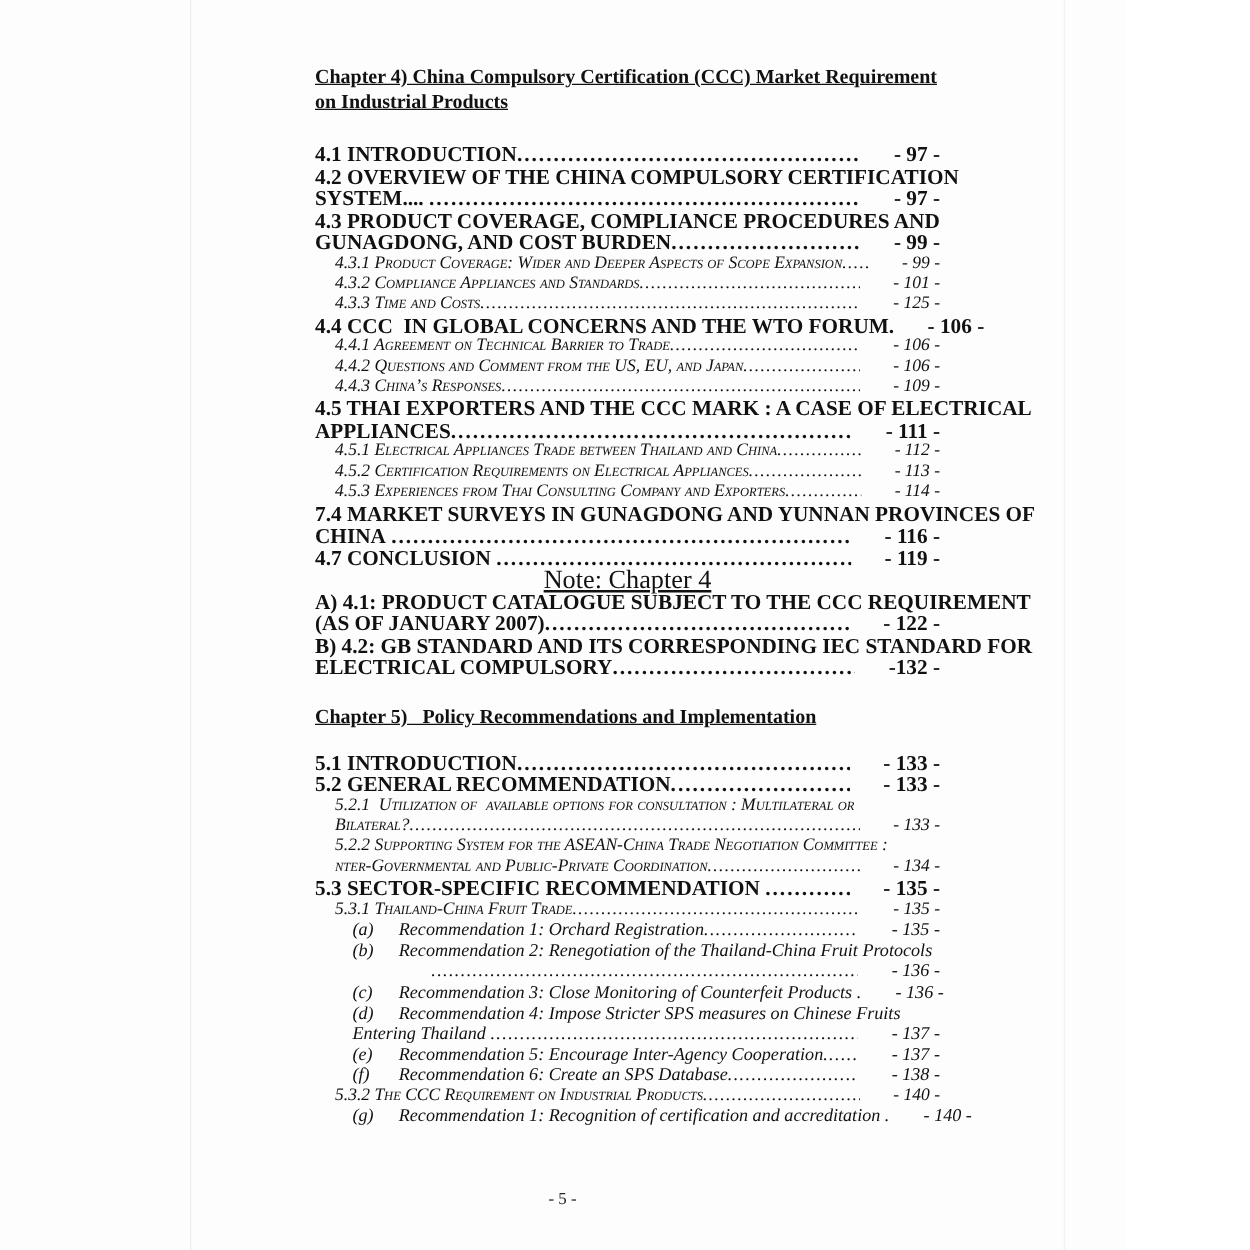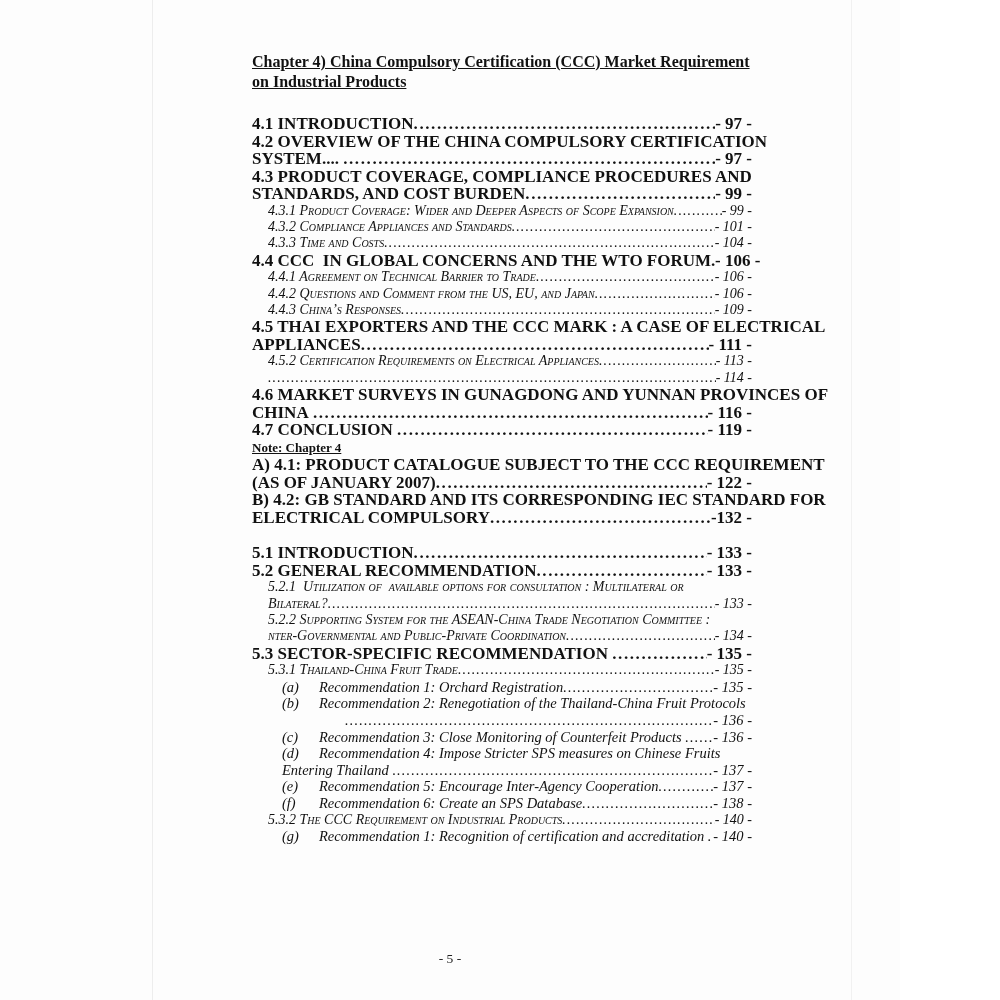--- a/index.html
+++ b/index.html
@@ -13,38 +13,38 @@
   .scan-edge.right { left:851px; background:#f1f1f1; }
 
   .content { position:absolute; left:252px; top:52px; width:500px; }
 
   .block-chapter-4-entries { margin-top:23px; }
   .block-chapter-5-heading { margin-top:21px; }
   .block-chapter-5-entries { margin-top:18px; }
 
   .row { display:flex; align-items:baseline; }
   .row.chapter   { font-weight:bold; font-size:16px;   line-height:20px;   text-decoration:underline; }
-  .row.note      { font-weight:bold; font-size:13px; line-height:17.5px; text-decoration:underline; }
+  .row.note      { font-weight:normal; font-size:21px; line-height:17.5px; text-decoration:underline;justify-content:center; }
   .row.bold      { font-weight:bold; font-size:17px; line-height:17.5px; }
   .row.smallcaps { font-style:italic; font-variant:small-caps; font-size:14px; line-height:16.4px;text-align:center; }
   .row.italic    { font-style:italic; font-size:14.5px; line-height:16.6px; }
 
   .ind-1 { padding-left:16px; }
   .ind-2 { padding-left:30px; }
   .ind-3 { padding-left:93px; }
 
   .marker { flex:none; width:37px; white-space:pre; }
   .txt    { white-space:pre; }
   .leader { flex:1 1 0; overflow:hidden; white-space:nowrap; min-width:4px; }
   .leader::after {
     content:"................................................................................................................................................................";
     letter-spacing:1.6px;
   }
   .row.smallcaps .leader::after, .row.italic .leader::after { letter-spacing:1.1px; }
-  .page { flex:none; white-space:pre; font-variant:normal; }
+  .page { flex:none; white-space:pre; font-variant:normal;margin-left:27px; }
 
   .footer {
     position:absolute; left:0; right:0; top:951px;
     text-align:center; font-size:13.5px; color:#222;
   }
 </style>
 </head>
 <body>
 
 <div class="sheet">
@@ -71,38 +71,38 @@
         </div>
         <div class="row bold">
           <span class="txt">SYSTEM....&nbsp;</span>
           <span class="leader"></span>
           <span class="page">- 97 -</span>
         </div>
         <div class="row bold">
           <span class="txt">4.3 PRODUCT COVERAGE, COMPLIANCE PROCEDURES AND</span>
         </div>
         <div class="row bold">
-          <span class="txt">STANDARDS, AND COST BURDEN</span>
+          <span class="txt">GUNAGDONG, AND COST BURDEN</span>
           <span class="leader"></span>
           <span class="page">- 99 -</span>
         </div>
         <div class="row smallcaps ind-1">
           <span class="txt">4.3.1 Product Coverage: Wider and Deeper Aspects of Scope Expansion</span>
           <span class="leader"></span>
           <span class="page">- 99 -</span>
         </div>
         <div class="row smallcaps ind-1">
           <span class="txt">4.3.2 Compliance Appliances and Standards</span>
           <span class="leader"></span>
           <span class="page">- 101 -</span>
         </div>
         <div class="row smallcaps ind-1">
           <span class="txt">4.3.3 Time and Costs</span>
           <span class="leader"></span>
-          <span class="page">- 104 -</span>
+          <span class="page">- 125 -</span>
         </div>
         <div class="row bold">
           <span class="txt">4.4 CCC&nbsp; IN GLOBAL CONCERNS AND THE WTO FORUM</span>
           <span class="leader"></span>
           <span class="page">- 106 -</span>
         </div>
         <div class="row smallcaps ind-1">
           <span class="txt">4.4.1 Agreement on Technical Barrier to Trade</span>
           <span class="leader"></span>
           <span class="page">- 106 -</span>
@@ -119,30 +119,36 @@
         </div>
         <div class="row bold">
           <span class="txt">4.5 THAI EXPORTERS AND THE CCC MARK : A CASE OF ELECTRICAL</span>
         </div>
         <div class="row bold">
           <span class="txt">APPLIANCES</span>
           <span class="leader"></span>
           <span class="page">- 111 -</span>
         </div>
         <div class="row smallcaps ind-1">
+          <span class="txt">4.5.1 Electrical Appliances Trade between Thailand and China</span>
+          <span class="leader"></span>
+          <span class="page">- 112 -</span>
+        </div>
+        <div class="row smallcaps ind-1">
           <span class="txt">4.5.2 Certification Requirements on Electrical Appliances</span>
           <span class="leader"></span>
           <span class="page">- 113 -</span>
         </div>
         <div class="row smallcaps ind-1">
+          <span class="txt">4.5.3 Experiences from Thai Consulting Company and Exporters</span>
           <span class="leader"></span>
           <span class="page">- 114 -</span>
         </div>
         <div class="row bold">
-          <span class="txt">4.6 MARKET SURVEYS IN GUNAGDONG AND YUNNAN PROVINCES OF</span>
+          <span class="txt">7.4 MARKET SURVEYS IN GUNAGDONG AND YUNNAN PROVINCES OF</span>
         </div>
         <div class="row bold">
           <span class="txt">CHINA&nbsp;</span>
           <span class="leader"></span>
           <span class="page">- 116 -</span>
         </div>
         <div class="row bold">
           <span class="txt">4.7 CONCLUSION&nbsp;</span>
           <span class="leader"></span>
           <span class="page">- 119 -</span>
@@ -160,20 +166,25 @@
         </div>
         <div class="row bold">
           <span class="txt">B) 4.2: GB STANDARD AND ITS CORRESPONDING IEC STANDARD FOR</span>
         </div>
         <div class="row bold">
           <span class="txt">ELECTRICAL COMPULSORY</span>
           <span class="leader"></span>
           <span class="page">-132 -</span>
         </div>
       </div>
+      <div class="block block-chapter-5-heading">
+        <div class="row chapter">
+          <span class="txt">Chapter 5)&nbsp;&nbsp; Policy Recommendations and Implementation</span>
+        </div>
+      </div>
       <div class="block block-chapter-5-entries">
         <div class="row bold">
           <span class="txt">5.1 INTRODUCTION</span>
           <span class="leader"></span>
           <span class="page">- 133 -</span>
         </div>
         <div class="row bold">
           <span class="txt">5.2 GENERAL RECOMMENDATION</span>
           <span class="leader"></span>
           <span class="page">- 133 -</span>

